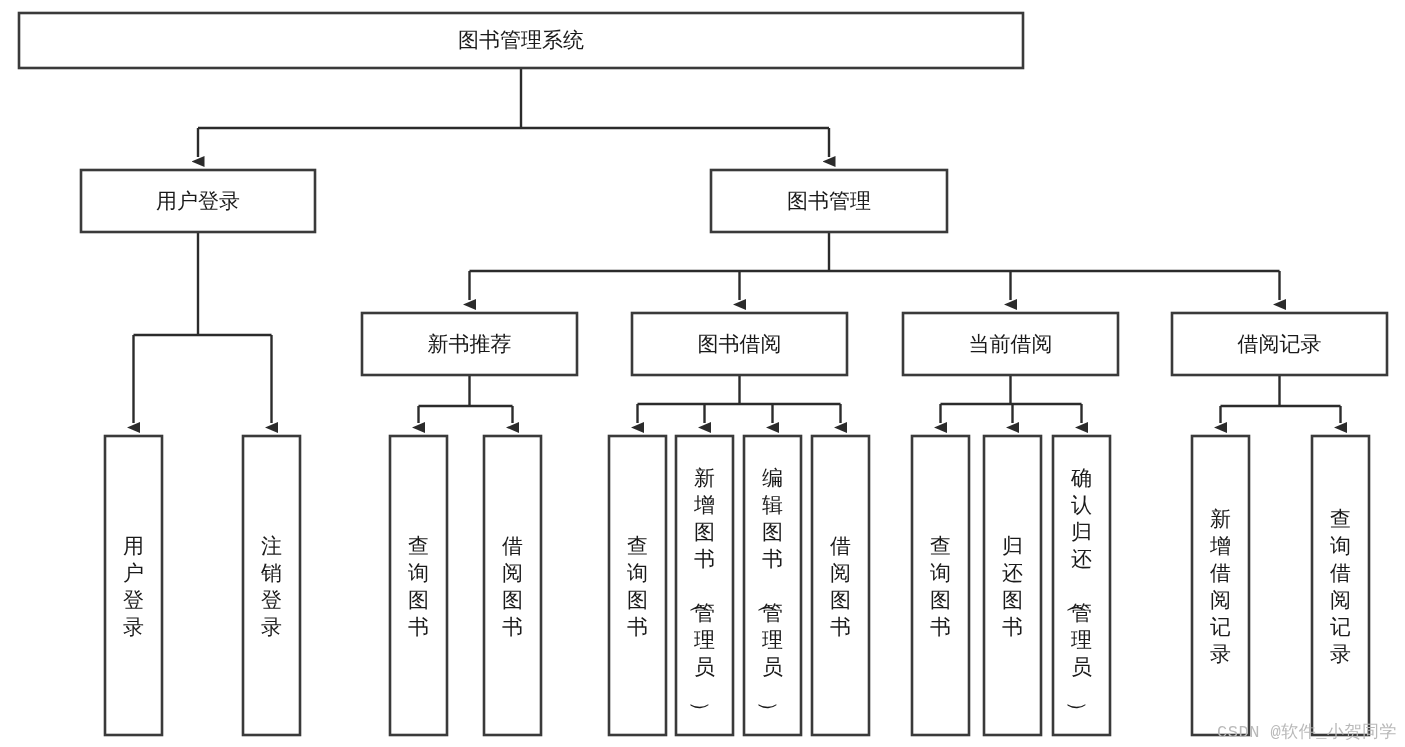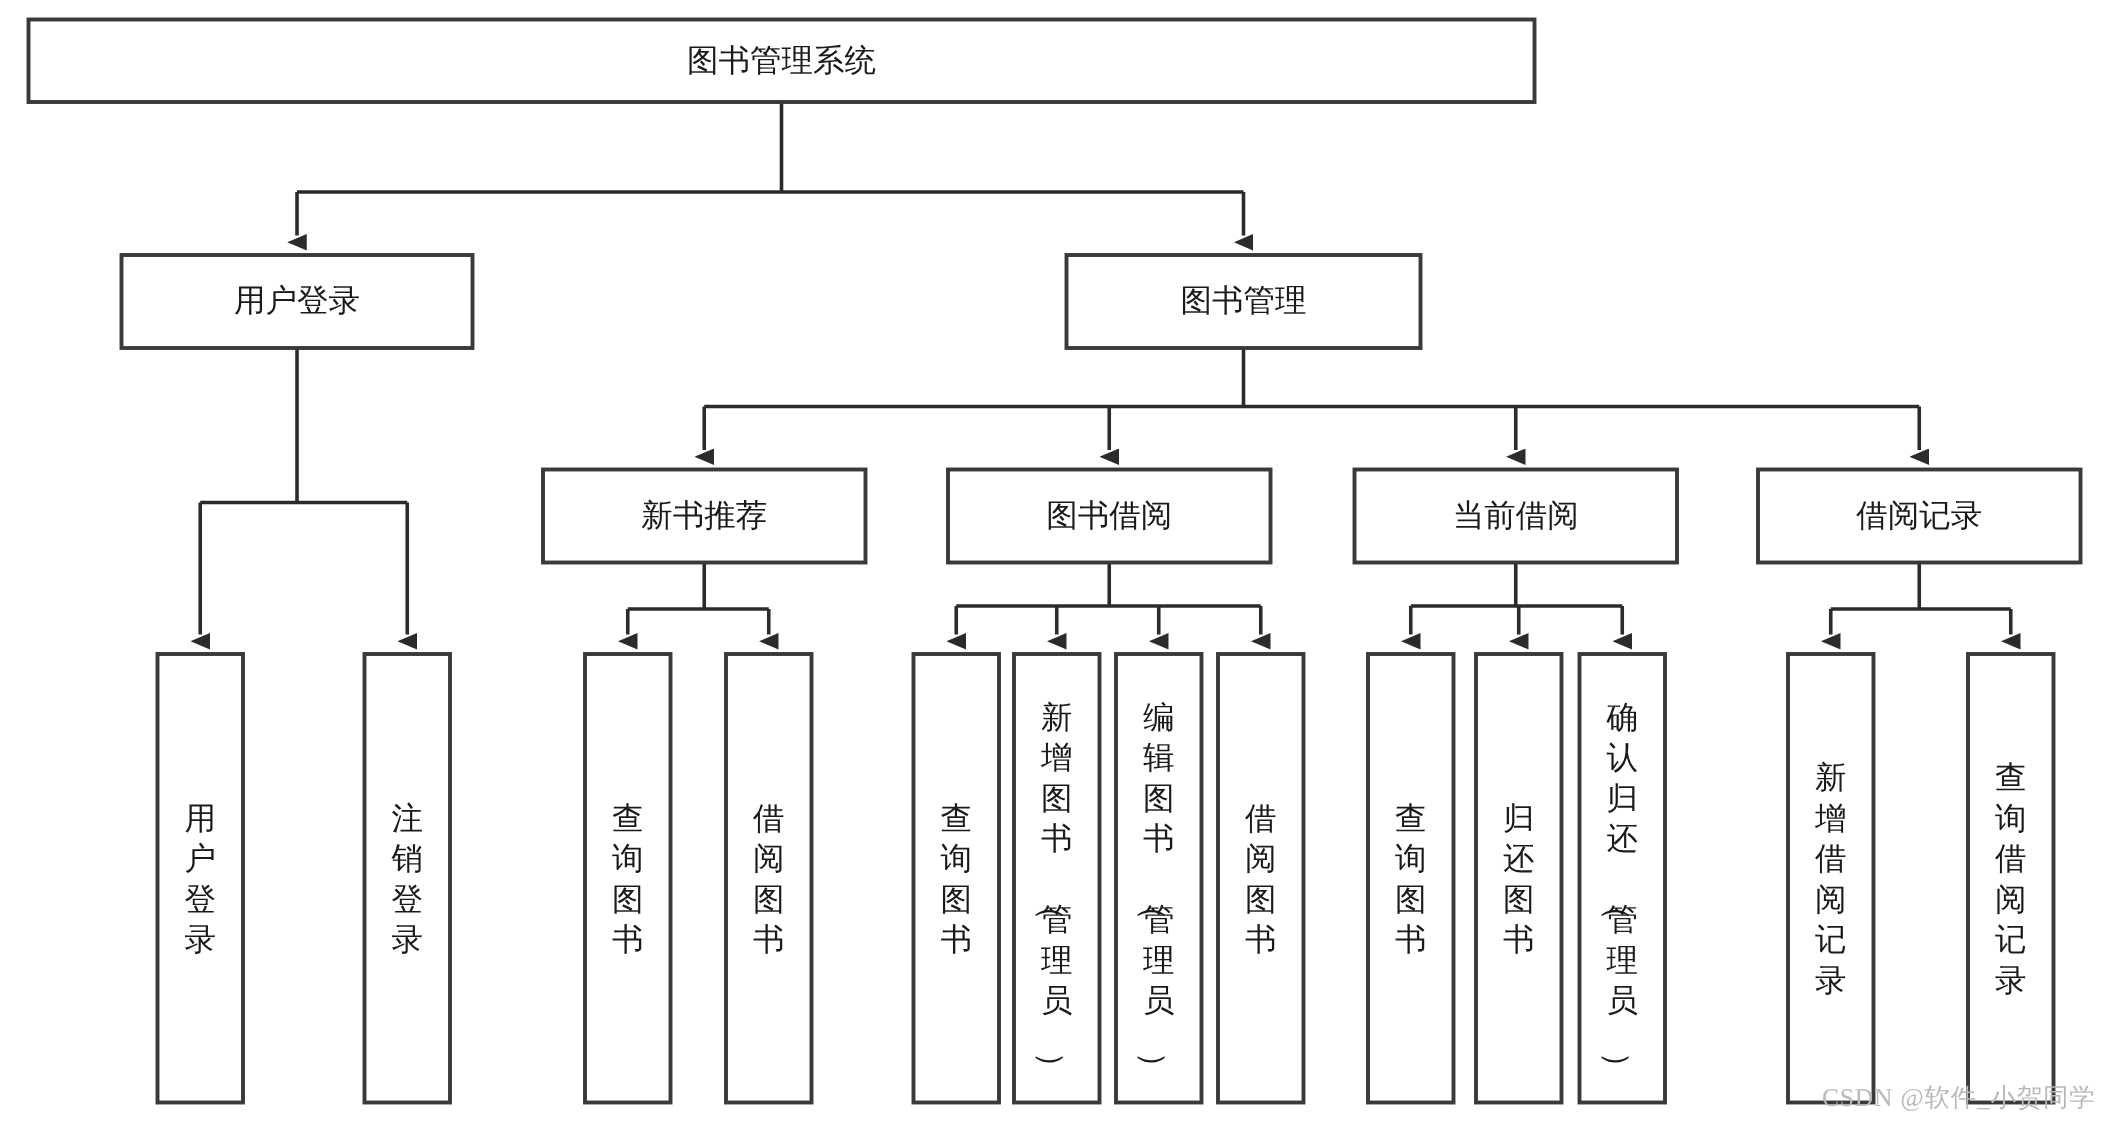--- a/index.html
+++ b/index.html
@@ -50,21 +50,21 @@
     fill: none;
   }
   .arrow-head {
     fill: #2b2b2b;
     stroke: none;
   }
   .watermark {
     position: absolute;
     right: 8px;
     bottom: 4px;
-    font-family: Liberation Serif, serif;
+    font-family: Liberation Mono, monospace;
     font-size: 17px;
     color: #b9b9b9;
     letter-spacing: 0.5px;
     white-space: nowrap;
     user-select: none;
   }
 </style>
 </head>
 <body>
 

